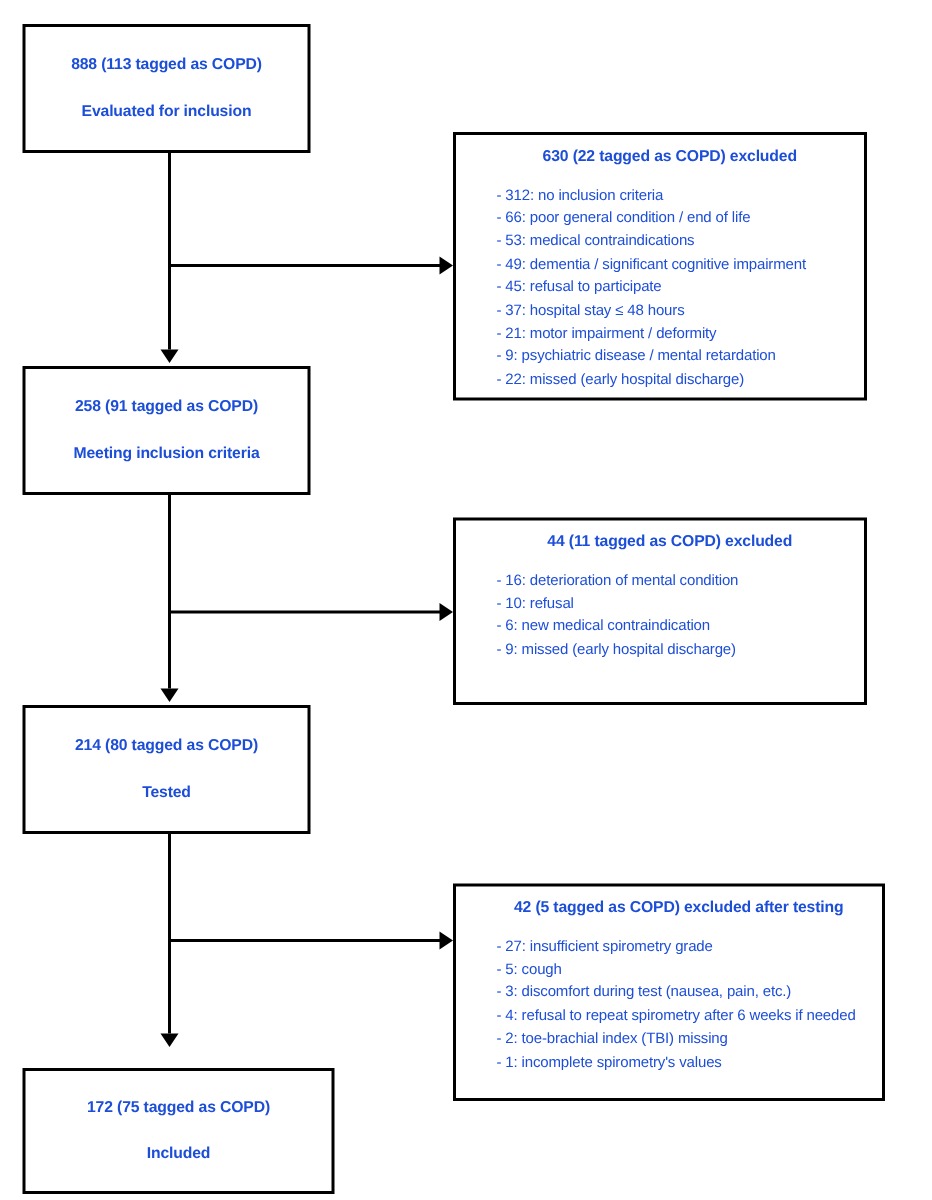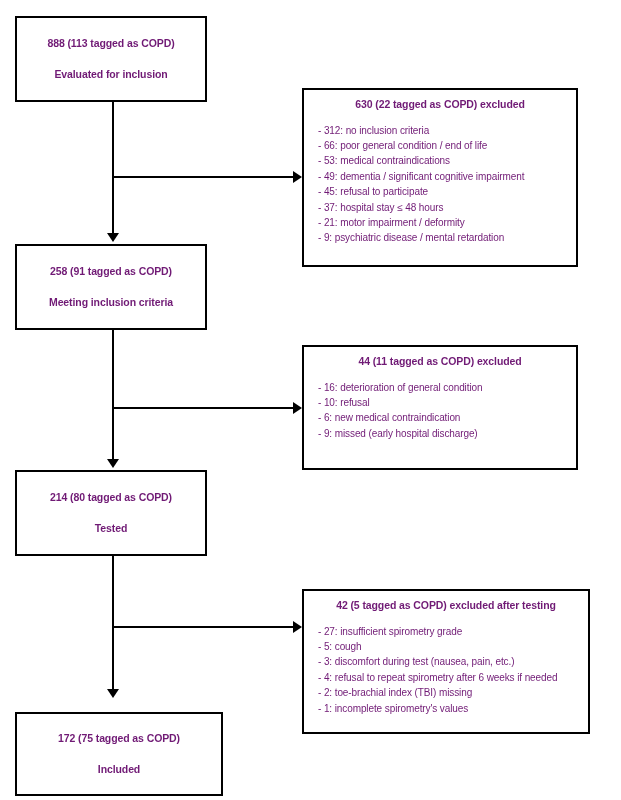--- a/index.html
+++ b/index.html
@@ -7,21 +7,21 @@
     margin: 0;
     padding: 0;
     background: #ffffff;
   }
   #flowchart {
     position: relative;
     width: 621px;
     height: 800px;
     background: #ffffff;
     font-family: "Liberation Sans", sans-serif;
-    color: #701a75;
+    color: #1d4ed8;
     overflow: hidden;
   }
 
   
   .box {
     position: absolute;
     box-sizing: border-box;
     border: 2px solid #000000;
     background: #ffffff;
   }
@@ -38,21 +38,21 @@
     font-size: 10.5px;
     font-weight: bold;
     line-height: 1.1;
     letter-spacing: -0.1px;
     white-space: nowrap;
   }
   .stage-count { margin-bottom: 19px; }
 
   
   .excl-box {
-    padding: 9px 0 0 0;
+    padding: 9px 0 0 13px;
   }
   .excl-title {
     font-size: 10.5px;
     font-weight: bold;
     text-align: center;
     line-height: 1.1;
     letter-spacing: -0.1px;
     margin-bottom: 12px;
   }
   .excl-list {
@@ -122,27 +122,28 @@
     <div class="excl-title">630 (22 tagged as COPD) excluded</div>
     <ul class="excl-list">
       <li>- 312: no inclusion criteria</li>
       <li>- 66: poor general condition / end of life</li>
       <li>- 53: medical contraindications</li>
       <li>- 49: dementia / significant cognitive impairment</li>
       <li>- 45: refusal to participate</li>
       <li>- 37: hospital stay ≤ 48 hours</li>
       <li>- 21: motor impairment / deformity</li>
       <li>- 9: psychiatric disease / mental retardation</li>
+      <li>- 22: missed (early hospital discharge)</li>
     </ul>
   </div>
 
   <div class="box excl-box" style="left:302px; top:345px; width:276px; height:125px;">
     <div class="excl-title">44 (11 tagged as COPD) excluded</div>
     <ul class="excl-list">
-      <li>- 16: deterioration of general condition</li>
+      <li>- 16: deterioration of mental condition</li>
       <li>- 10: refusal</li>
       <li>- 6: new medical contraindication</li>
       <li>- 9: missed (early hospital discharge)</li>
     </ul>
   </div>
 
   <div class="box excl-box" style="left:302px; top:565px; width:288px; height:145px;margin-top:24px;">
     <div class="excl-title">42 (5 tagged as COPD) excluded after testing</div>
     <ul class="excl-list">
       <li>- 27: insufficient spirometry grade</li>

